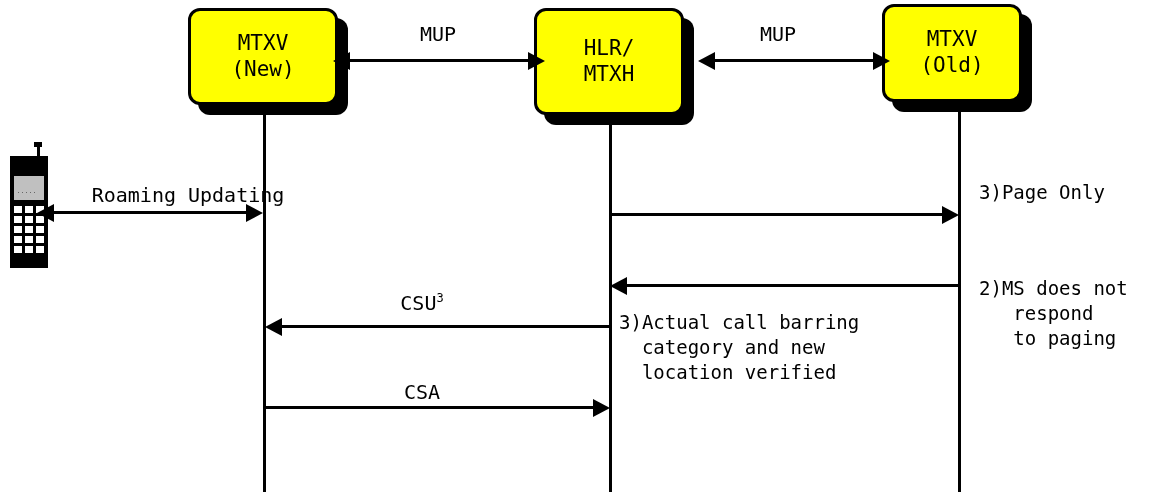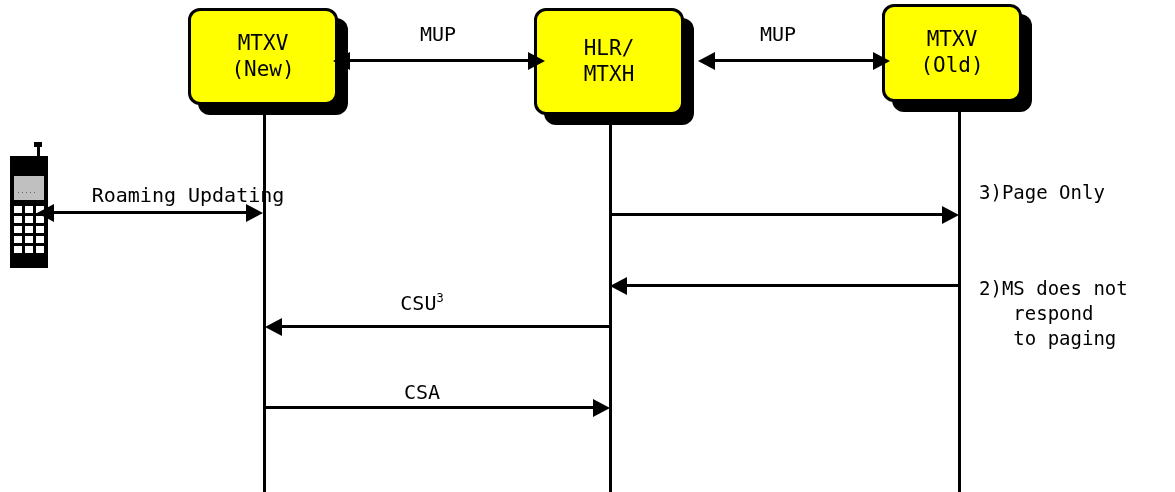--- a/index.html
+++ b/index.html
@@ -252,14 +252,17 @@
   <div class="head left" style="left:265px; top:318px;"></div>
 
   <div class="label center" style="left:422px; top:380px;"><span>CSA</span><sup></sup></div>
   <div class="arrow" style="left:264px; top:406px; width:330px;"></div>
   <div class="head right" style="left:593px; top:399px;"></div>
 
   <div class="note" style="left:979px; top:180px;">3)Page Only</div>
   <div class="note" style="left:979px; top:243px;margin-top:33px;">2)MS does not
    respond
    to paging</div>
+  <div class="note" style="left:619px; top:310px;">3)Actual call barring
+  category and new
+  location verified</div>
 
 </div>
 
 </body></html>

